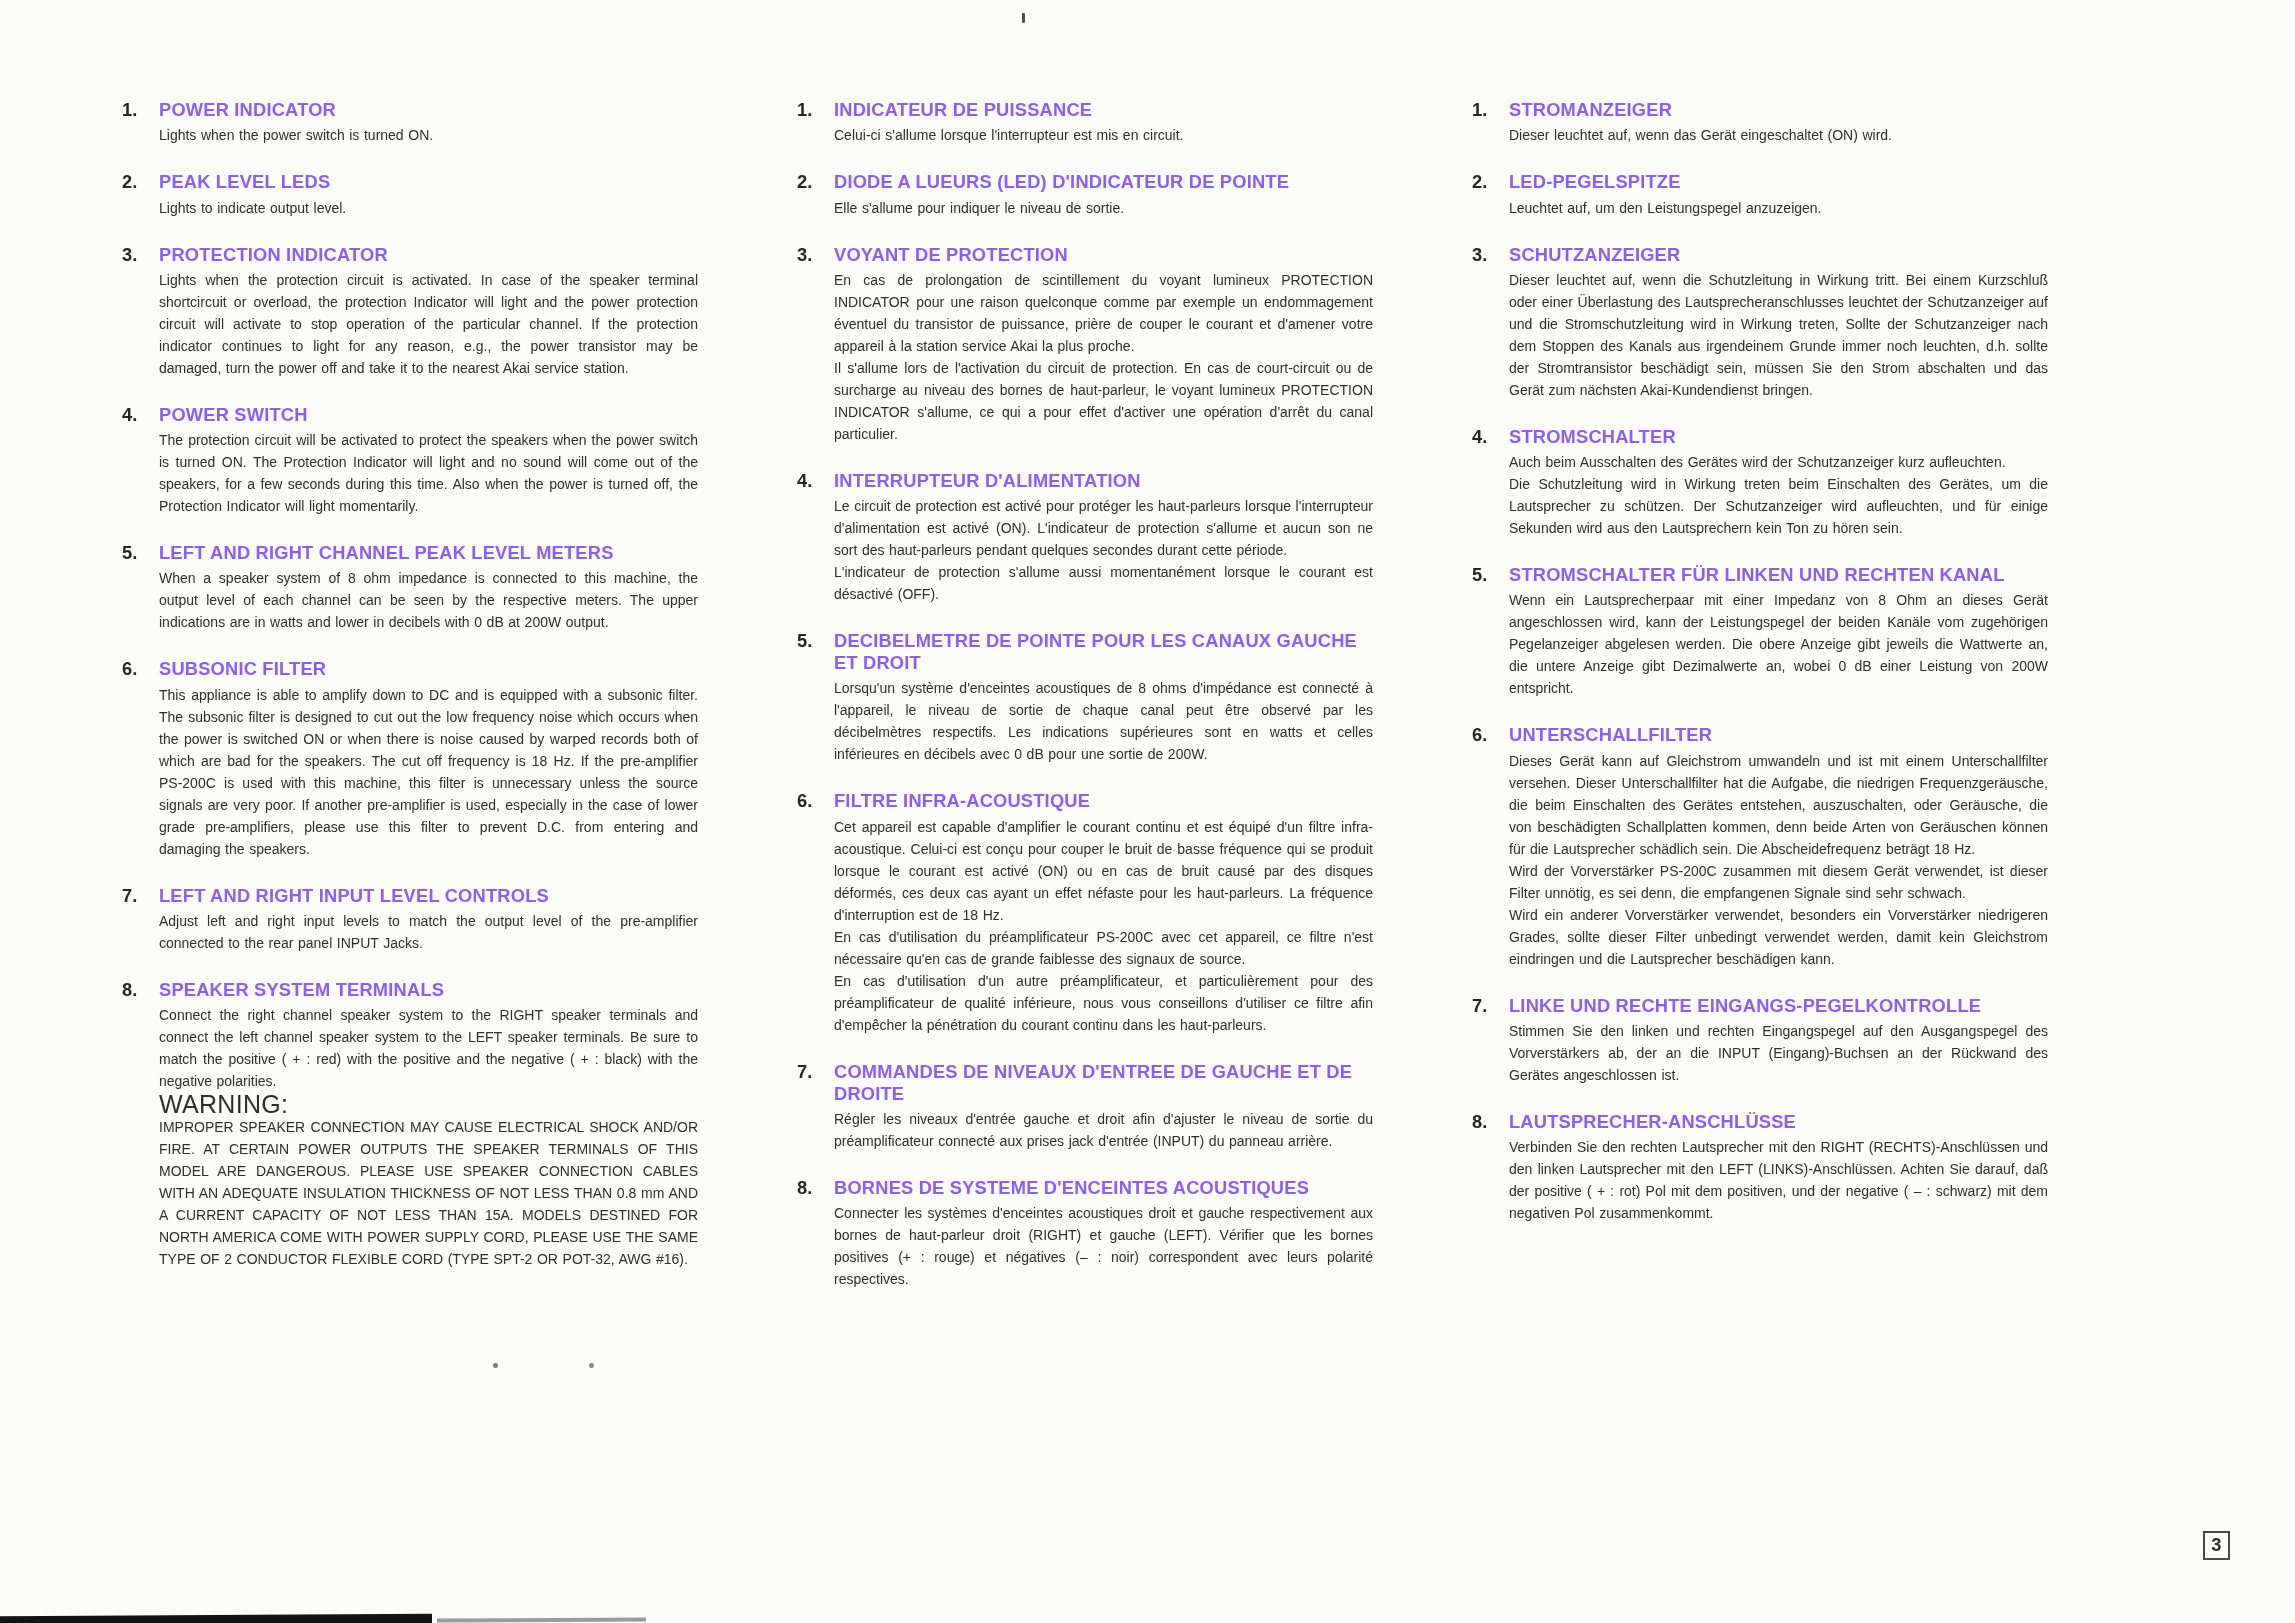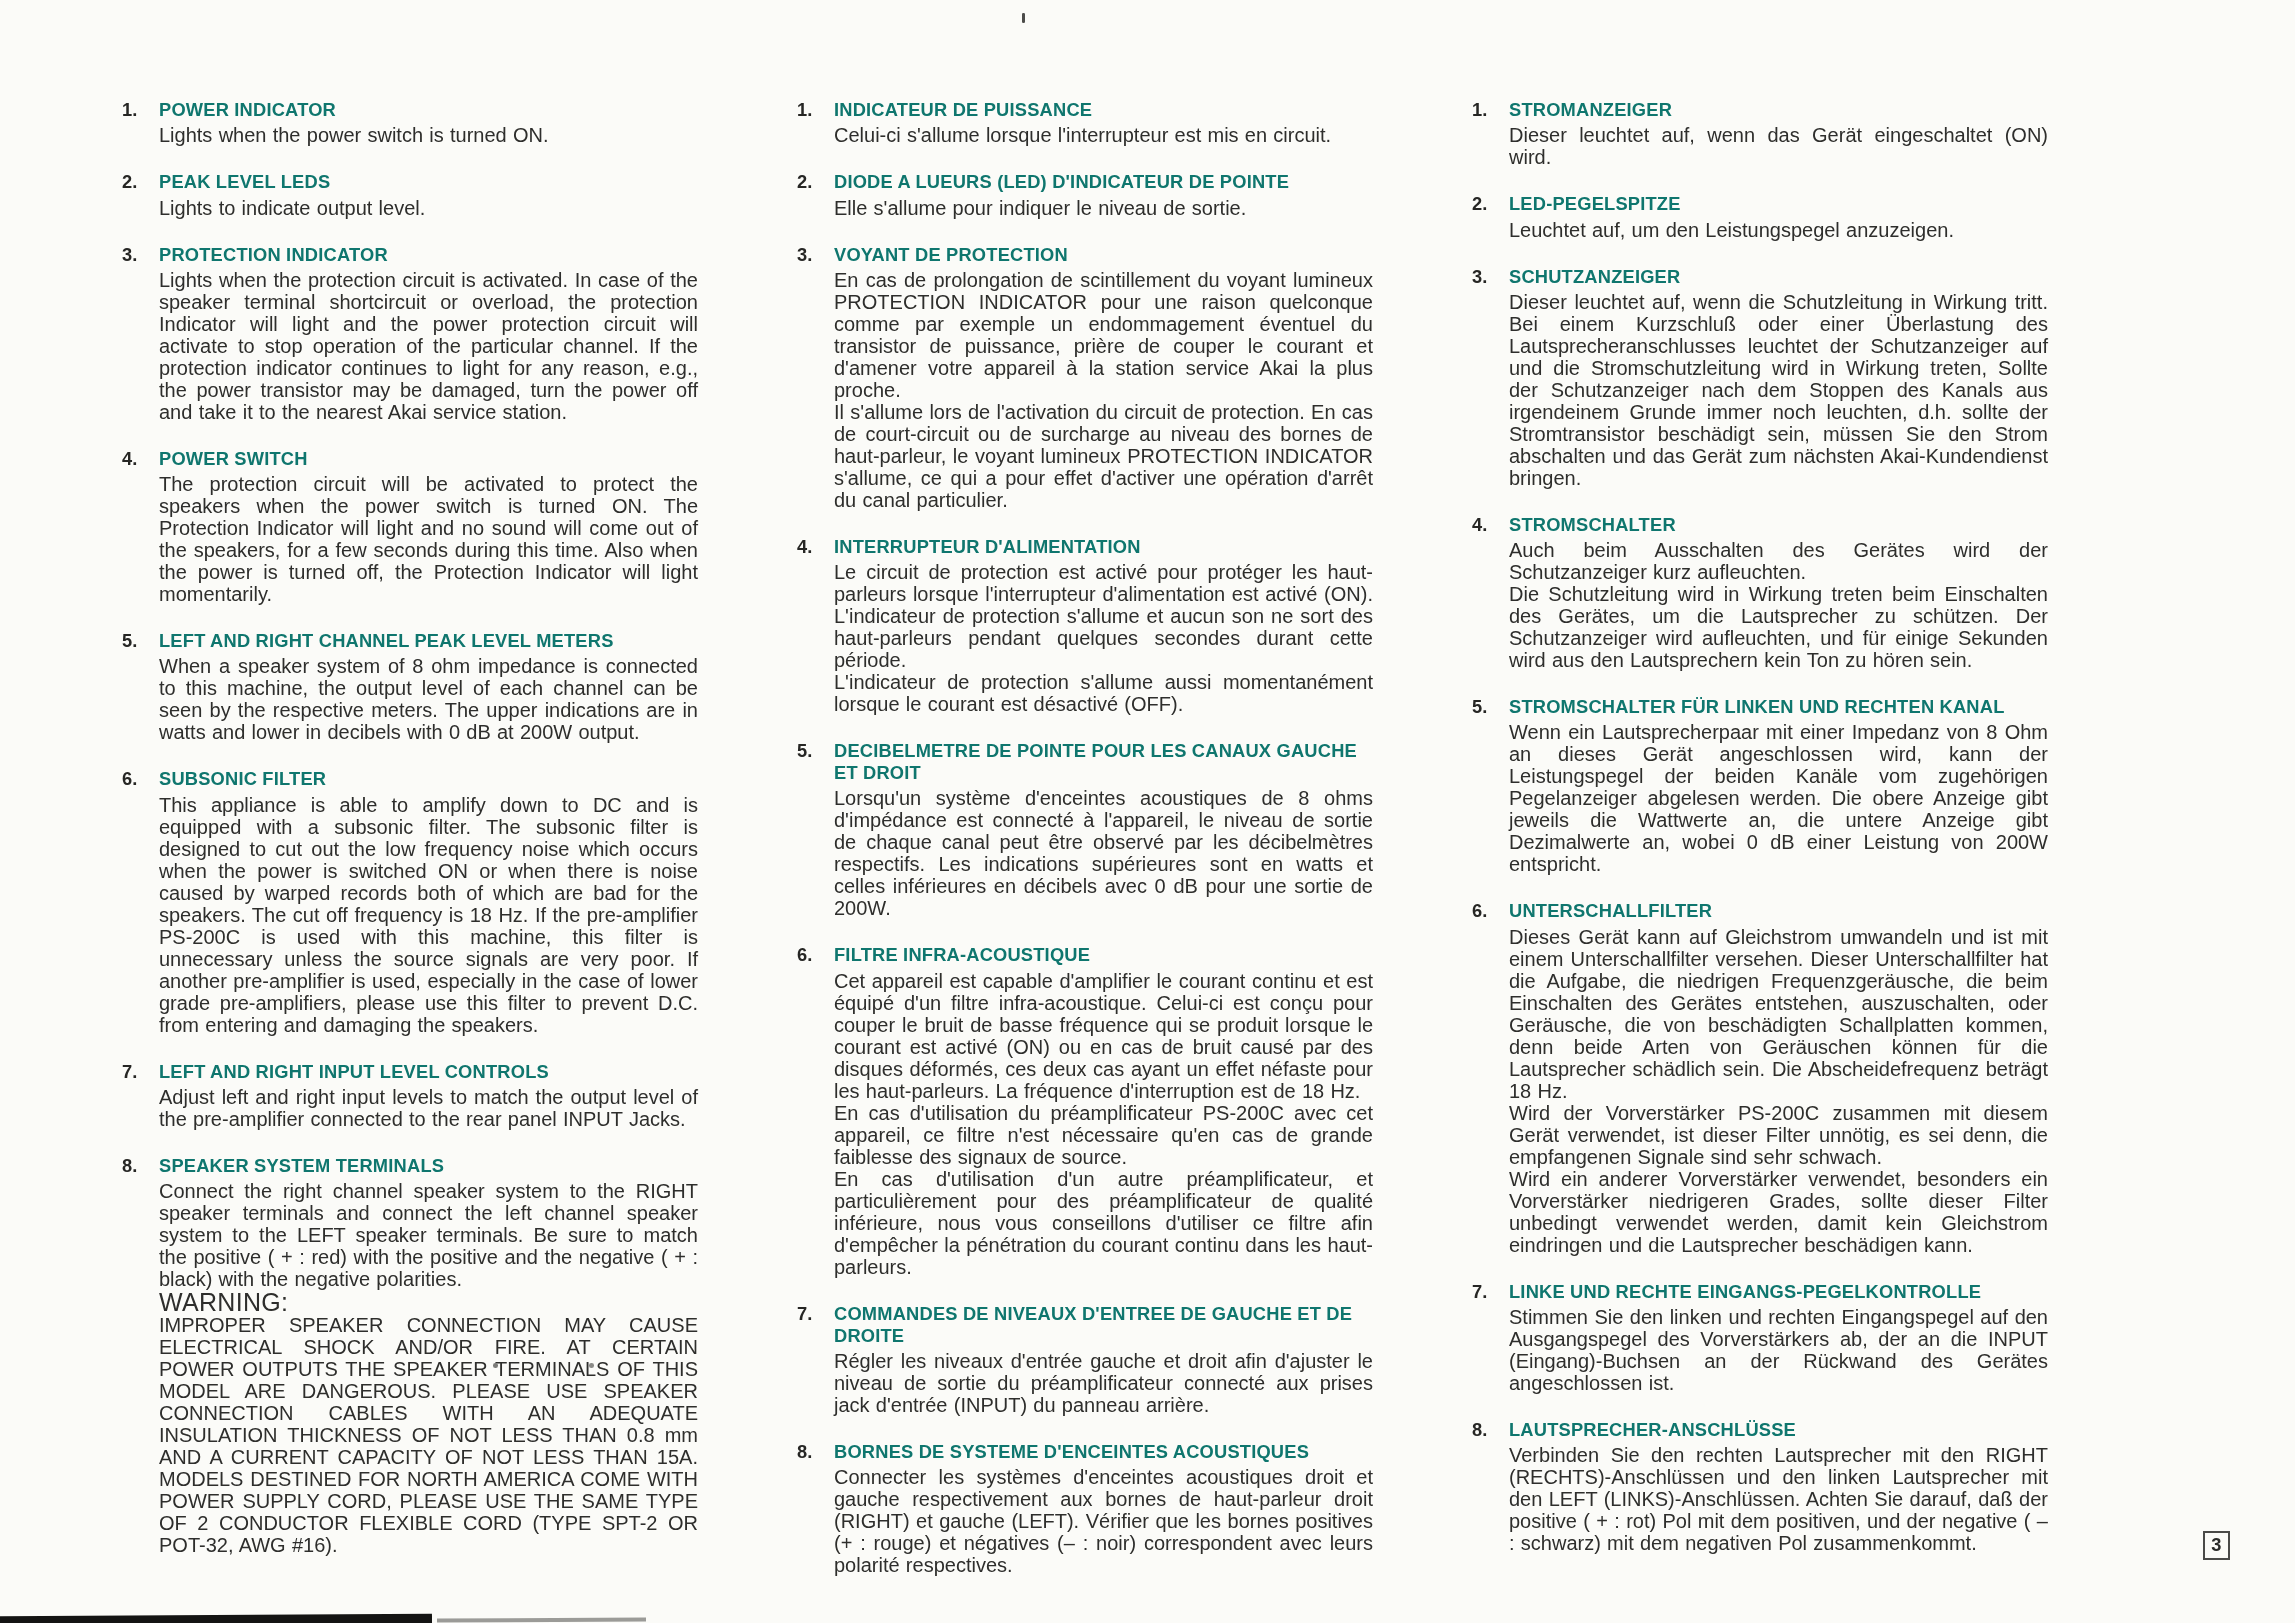--- a/index.html
+++ b/index.html
@@ -42,25 +42,25 @@
   }
   .sec-body {
     flex: 1;
     min-width: 0;
   }
   .sec-heading {
     font-weight: 700;
     font-size: 18.3px;
     line-height: 22px;
     letter-spacing: 0.2px;
-    color: #0f766e;
+    color: #8b5cf6;
     margin: 0 0 3.3px 0;
   }
   .sec-para {
-    font-size: 20px;
+    font-size: 14px;
     line-height: 22px;
     text-align: justify;
     margin: 0;
     word-spacing: 0.7px;
   }
   .sec-para.caps {
     font-size: 25px;
     line-height: 24px;
     letter-spacing: 0.3px;
   }

